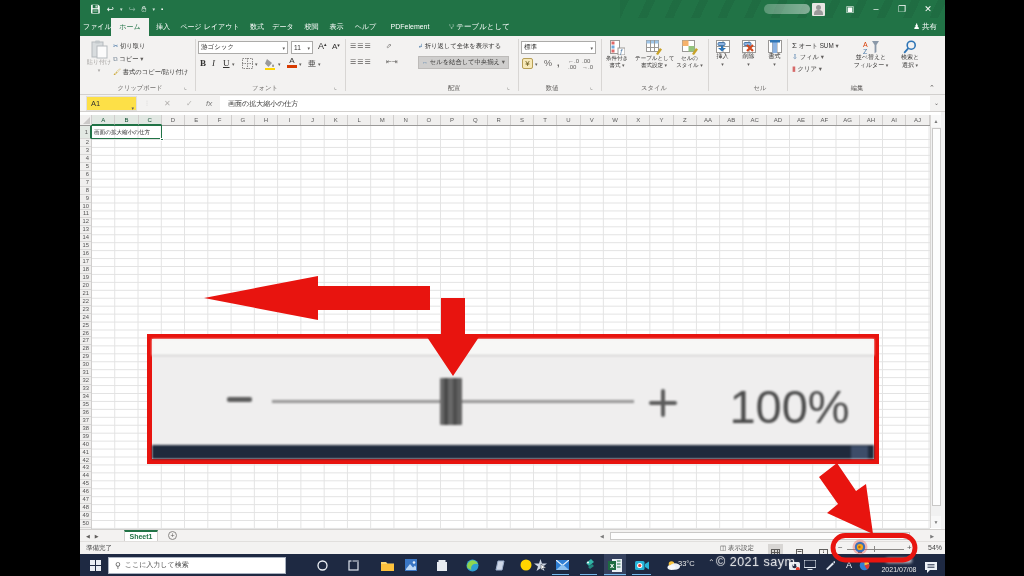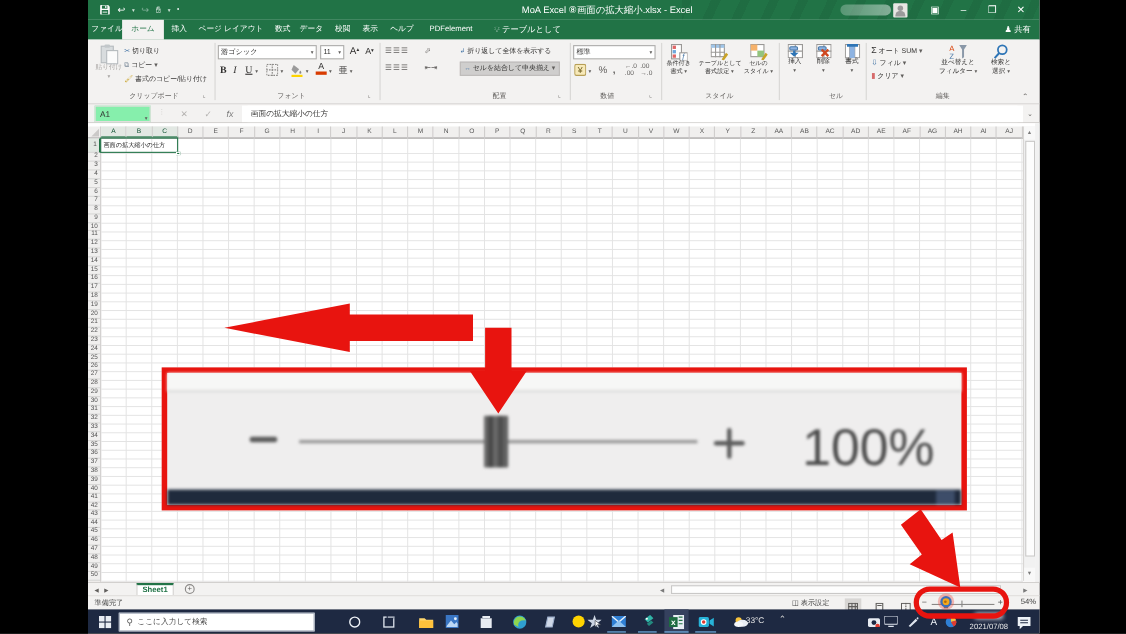--- a/index.html
+++ b/index.html
@@ -46,21 +46,21 @@
     display:flex; align-items:center; padding:0 2px; justify-content:space-between; }
   .combo .dd { font-size:5px; }
   .pressed { background:#cfcecd; border:1px solid #bdbbb9; }
   .icimg { display:block; }
   .bigbtn { position:absolute; text-align:center; font-size:6px; color:#323130; line-height:1.3; white-space:nowrap; }
   .bigbtn .dd { font-size:5px; }
   .muted { color:#a8a6a4; }
 
   
   #fbar { left:0; top:95px; width:865px; height:17px; background:#f3f2f1; border-bottom:1px solid #d2d0ce; display:flex; align-items:stretch; }
-  #namebox { position:absolute; left:6px; top:1px; width:51px; height:15px; background:#86efac; border:1px solid #e1dfdd;
+  #namebox { position:absolute; left:6px; top:1px; width:51px; height:15px; background:#fde047; border:1px solid #e1dfdd;
     font-size:7.5px; color:#323130; line-height:13px; padding-left:4px; }
   #namebox .dd { position:absolute; right:2px; top:5px; font-size:5px; color:#605e5c; }
   .fbtn { position:absolute; top:1px; height:15px; line-height:15px; font-size:8px; color:#b3b1af; }
   #fx-btn { color:#7a7a7a; font-style:italic; font-size:8px; }
   #fcontent { position:absolute; left:145px; top:1px; height:15px; line-height:15px; font-size:7px; color:#323130;
     background:#fff; width:700px; padding-left:3px; }
   #fbar-exp { position:absolute; right:6px; top:4px; font-size:6px; color:#605e5c; z-index:3; }
   #fwhite { position:absolute; left:140px; top:1px; width:710px; height:15px; background:#fff; }
 
   
@@ -160,21 +160,20 @@
       <div class="deco abs"></div>
       <div class="qat abs">
         <span class="qi">💾︎</span>
         <span class="qi">↩</span>
           <span class="dd">▾</span>
         <span class="qi dim">↪</span>
         <span class="qi">✋︎</span>
           <span class="dd">▾</span>
         <span class="qi" style="font-size:6px;">▪</span>
       </div>
-      <div id="title-text" class="abs">MoA Excel ⑧画面の拡大縮小.xlsx  -  Excel</div>
       <div id="tb-right" class="abs">
         <div id="user-blur"></div>
         <div id="avatar"></div>
         <div class="winctl">▣</div>
         <div class="winctl">–</div>
         <div class="winctl">❐</div>
         <div class="winctl">✕</div>
       </div>
     </div>
 
@@ -672,20 +671,21 @@
       </div>
       <div id="notifico" class="abs"><svg width="12" height="11">
             <path d="M0 0 H12 V8 H5 L2 11 V8 H0 Z" fill="#eef2f7"></path>
             <line x1="2.5" y1="2.8" x2="9.5" y2="2.8" stroke="#1e2942"></line>
             <line x1="2.5" y1="5.2" x2="9.5" y2="5.2" stroke="#1e2942"></line>
           </svg></div>
       <div class="underline" style="left:472px;width:17px;"></div>
       <div class="underline" style="left:500px;width:17px;"></div>
       <div class="underline" style="left:524px;width:22px;"></div>
       <div class="underline" style="left:552px;width:19px;"></div>
+      <div id="watermark">© 2021 saym.</div>
     </div>
 
     <div id="redbox">
       <div id="rb-inner">
         <div id="rb-topband"></div>
         <div id="rb-minus"></div>
         <div id="rb-track"></div>
         <div id="rb-handle"></div>
         <div id="rb-plusbox">
             <div class="ph"></div>

